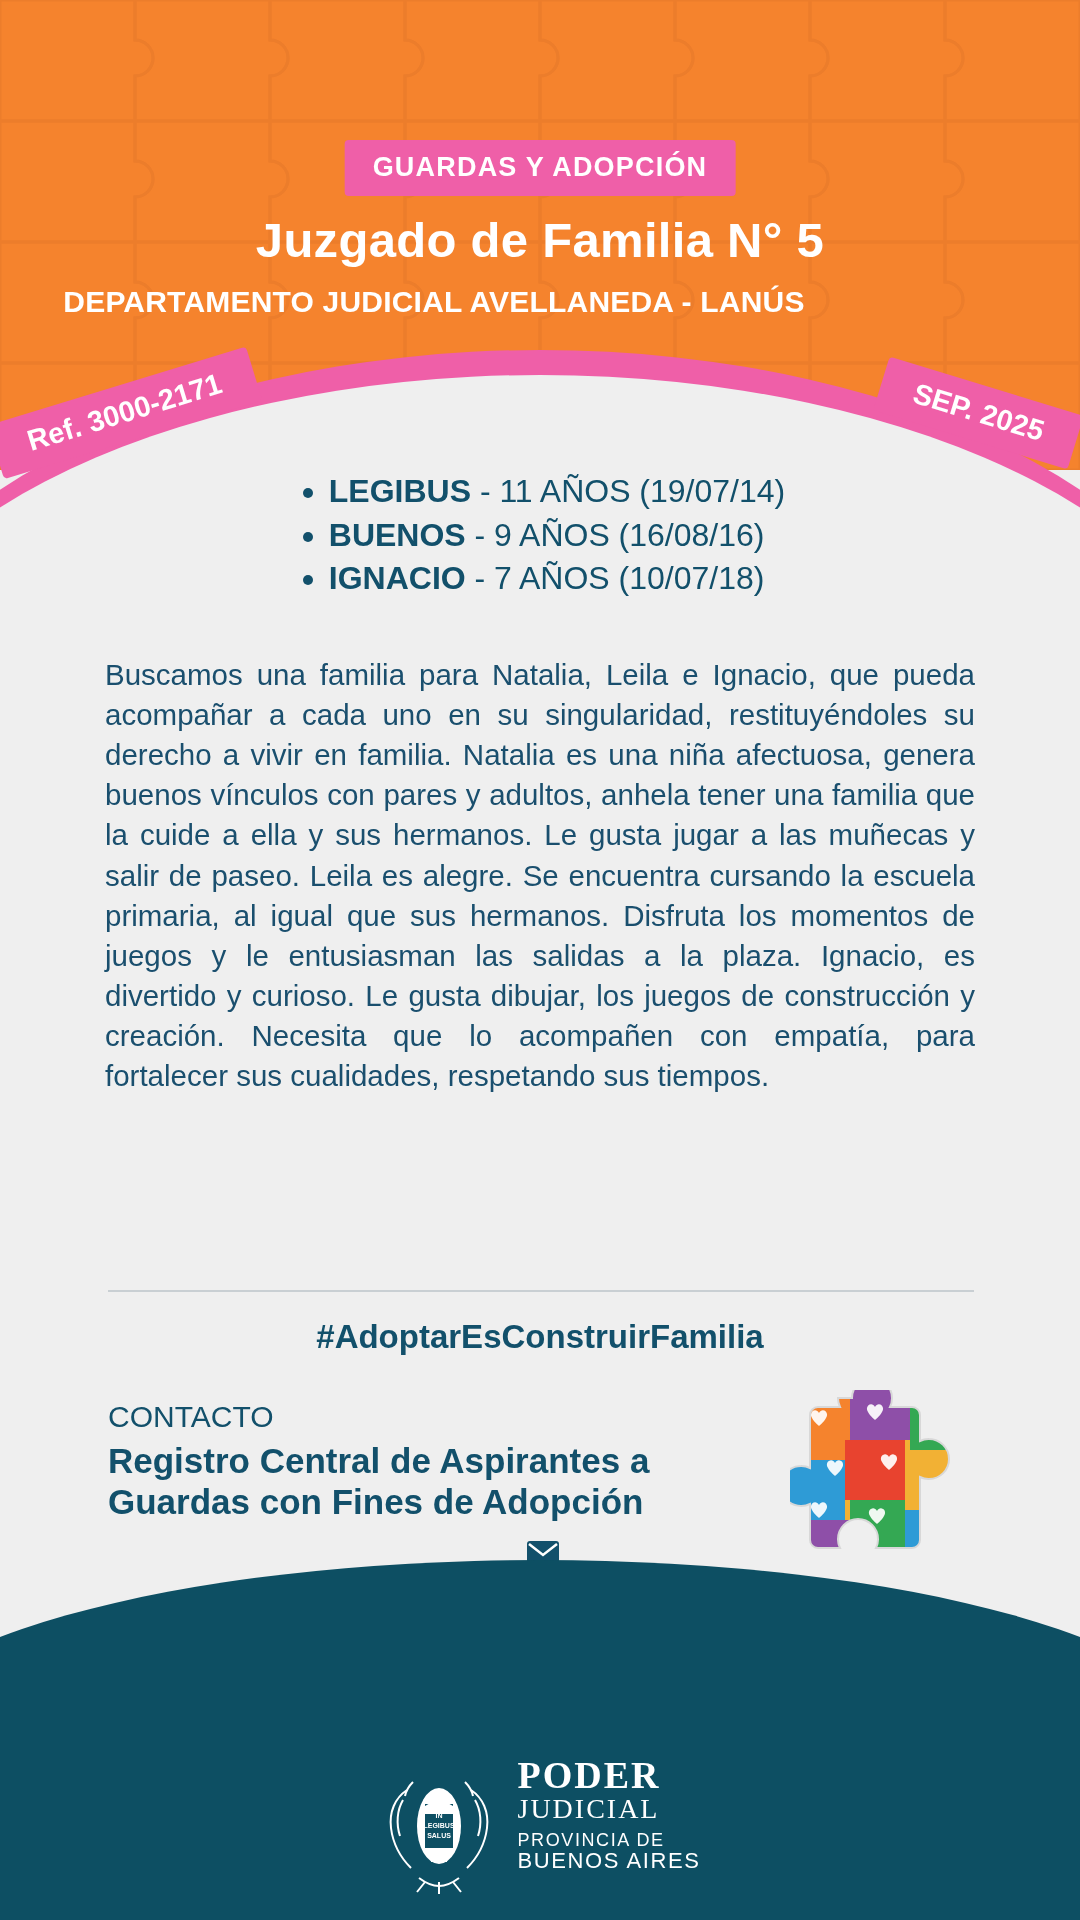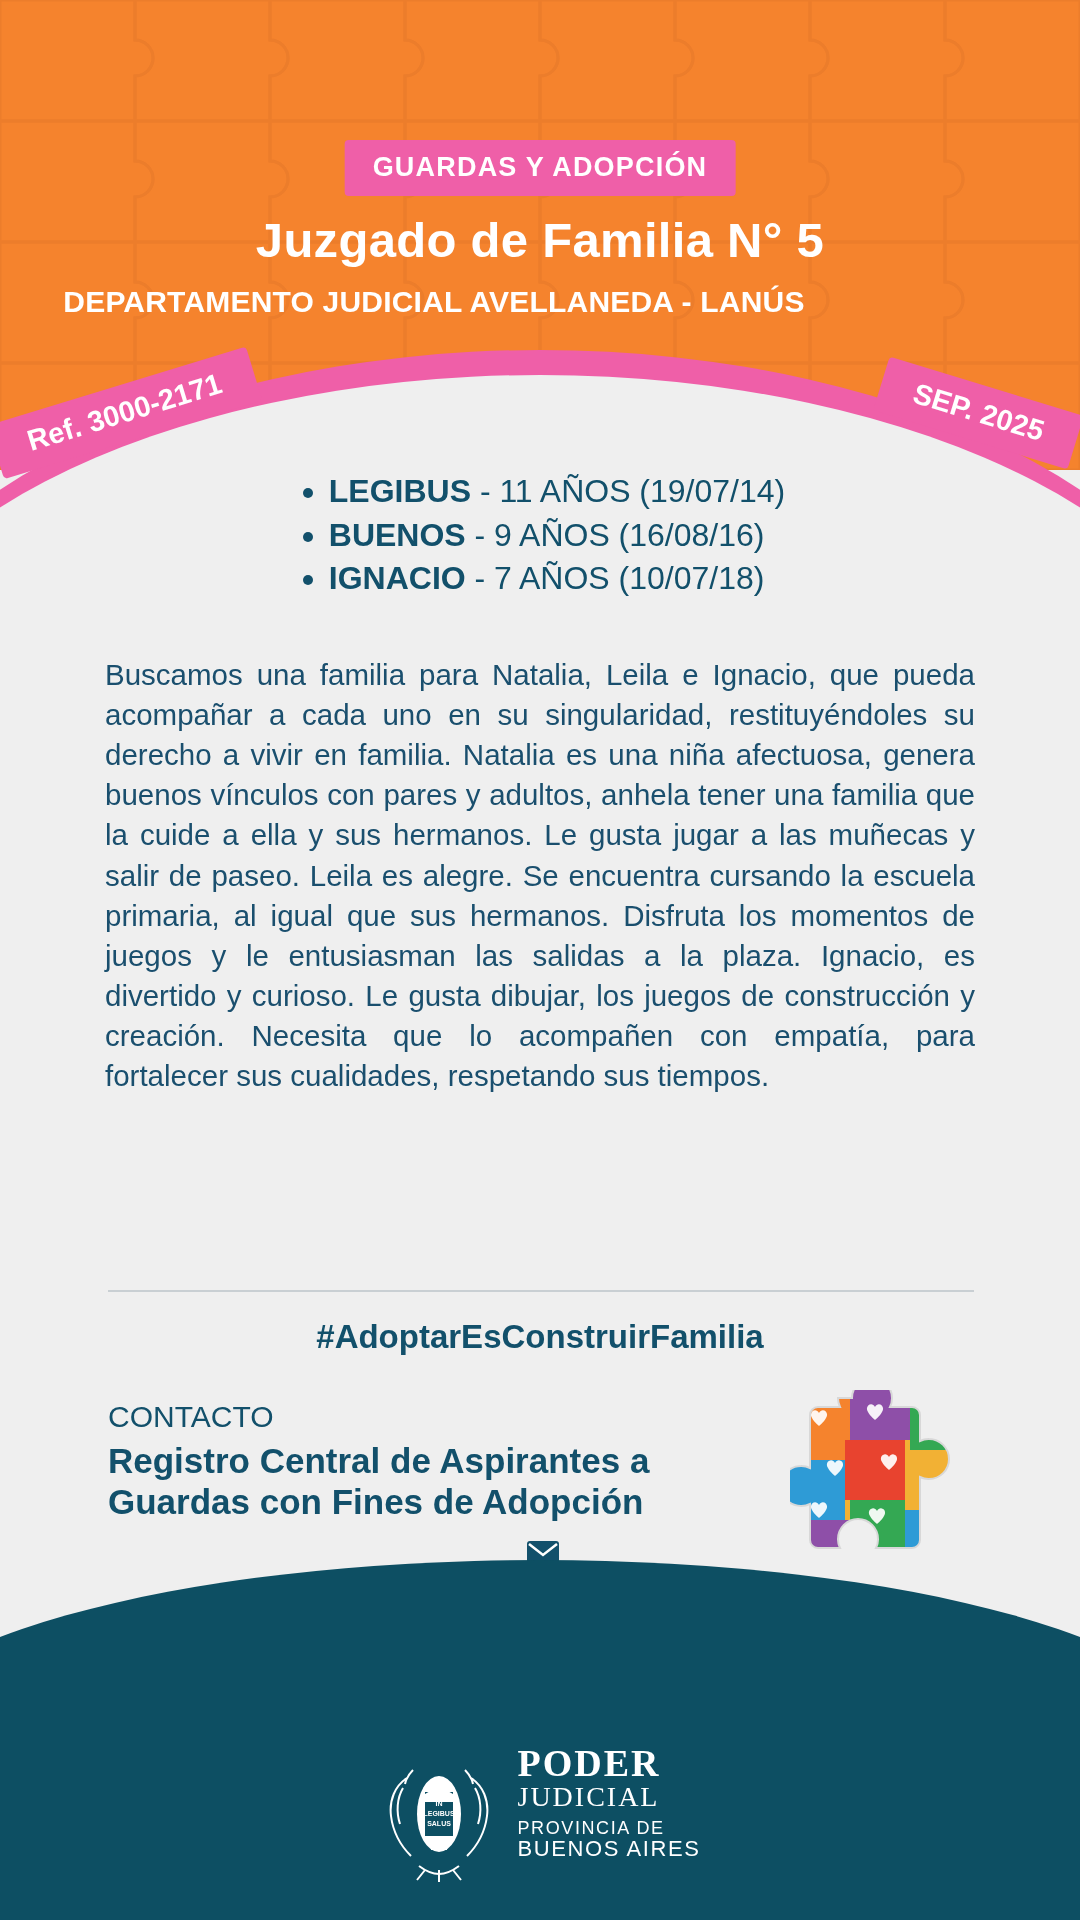--- a/index.html
+++ b/index.html
@@ -219,21 +219,21 @@
     position: absolute;
     bottom: -60px;
     left: -130px;
     width: 1340px;
     height: 420px;
     background: #0d4f63;
     border-radius: 50% 50% 0 0 / 45% 45% 0 0;
   }
   .footer-inner {
     position: absolute;
-    bottom: 16px;
+    bottom: 4px;
     left: 0;
     width: 1080px;
     height: 200px;
     display: flex;
     align-items: flex-start;
     justify-content: center;
     padding-top: 40px;
     box-sizing: border-box;
   }
   .crest {

